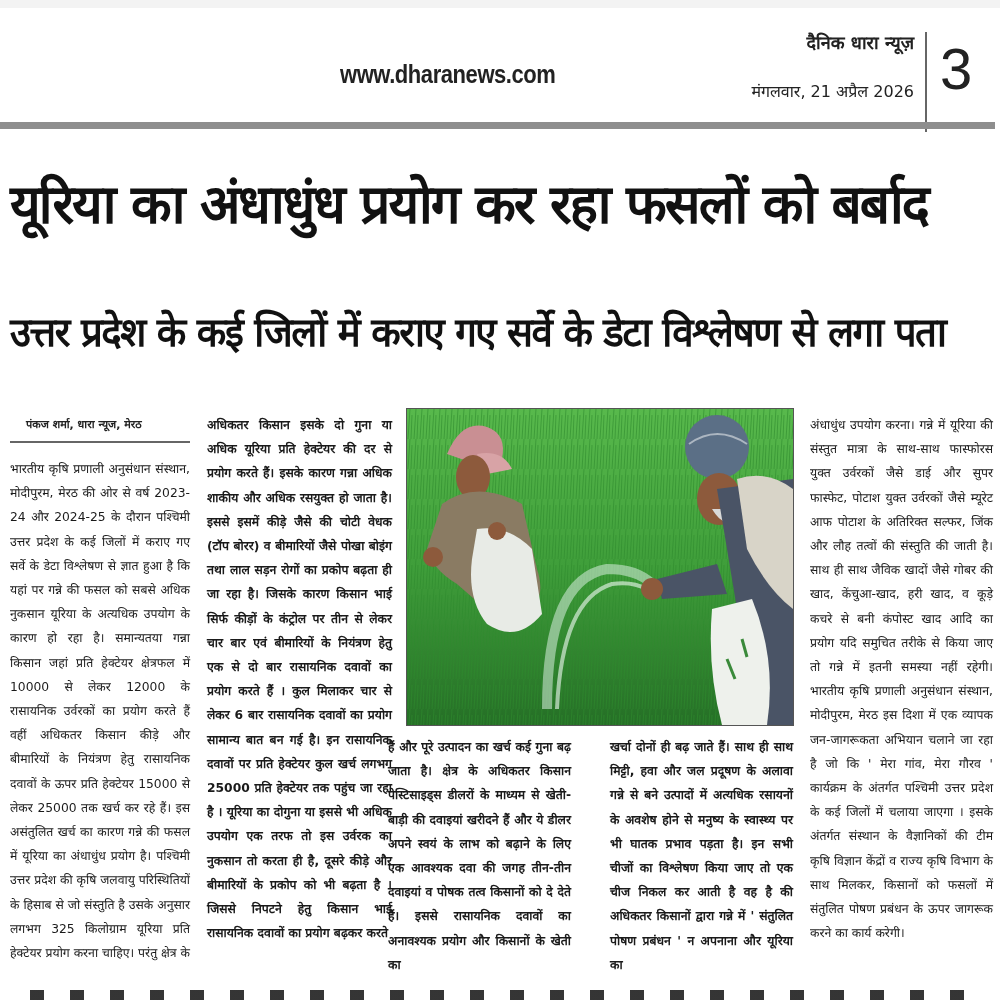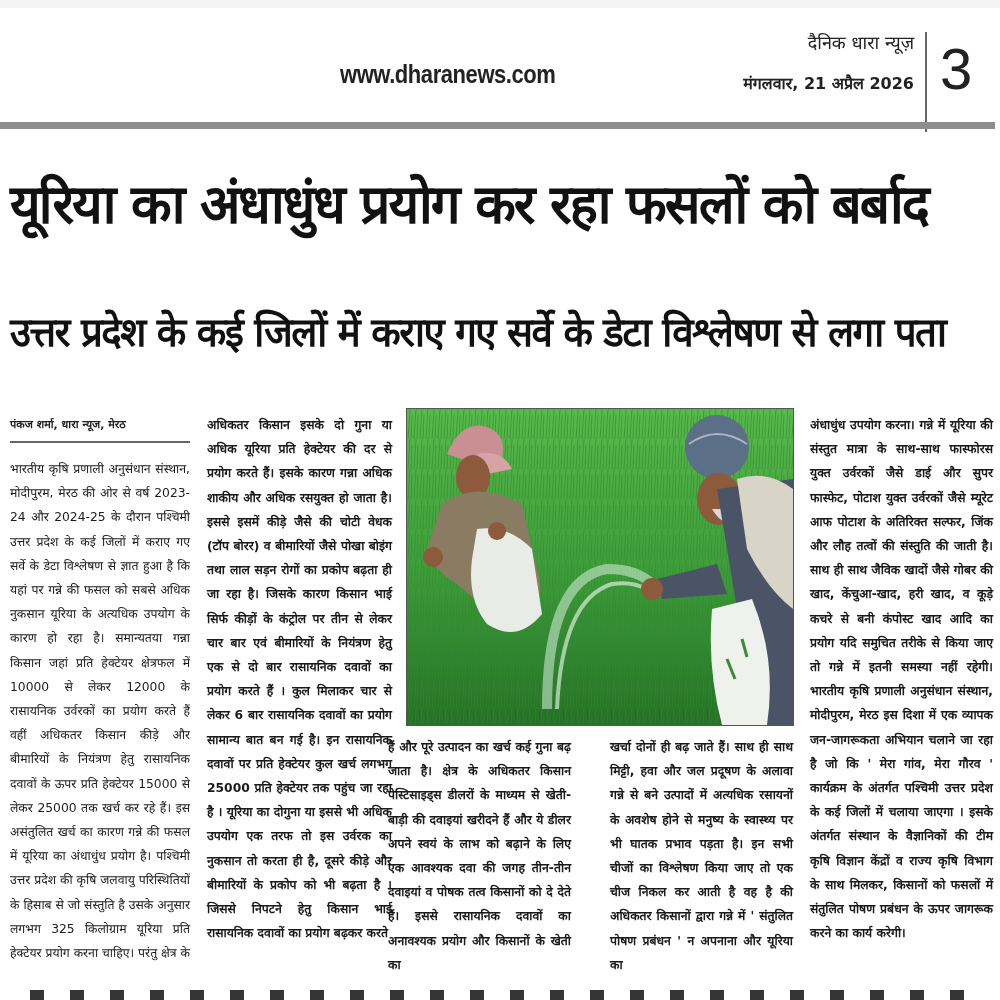--- a/index.html
+++ b/index.html
@@ -2,36 +2,36 @@
 <html><head>
 <meta charset="utf-8">
 <style>
   html, body { margin:0; padding:0; }
   body { width:1000px; height:1000px; background:#fff; position:relative; overflow:hidden;
          font-family:"DejaVu Sans","Liberation Sans",sans-serif; color:#1a1a1a; }
   .top-strip { position:absolute; left:0; top:0; width:1000px; height:8px; background:#f3f3f3; }
   .masthead { position:absolute; left:0; top:8px; width:1000px; height:115px; }
   .site-url { position:absolute; left:340px; top:52px; font-family:"Liberation Sans",sans-serif;
               font-size:25px; font-weight:bold; letter-spacing:-0.5px; color:#222; transform:scaleX(0.88); transform-origin:left; }
-  .paper-name { position:absolute; right:86px; top:22px; font-size:18px; font-weight:normal; color:#222; text-align:right; white-space:nowrap; }
-  .issue-date { position:absolute; right:86px; top:64px; font-size:16px; font-weight:bold; color:#222; text-align:right; white-space:nowrap; }
+  .paper-name { position:absolute; right:86px; top:22px; font-size:18px; font-weight:bold; color:#222; text-align:right; white-space:nowrap; }
+  .issue-date { position:absolute; right:86px; top:72px; font-size:16px; font-weight:normal; color:#222; text-align:right; white-space:nowrap; }
   .vdivider { position:absolute; left:925px; top:24px; width:2px; height:100px; background:#666; }
   .page-num { position:absolute; left:940px; top:32px; font-family:"Liberation Sans",sans-serif; font-size:58px; color:#222; line-height:1; }
   .rule { position:absolute; left:0; top:122px; width:995px; height:7px; background:#8e8e8e; }
   .headline { position:absolute; left:10px; top:178px; width:980px; font-size:54px; font-weight:bold; line-height:1;
               white-space:nowrap; letter-spacing:-2px; color:#111; transform:scaleX(0.98); transform-origin:left; }
   .subhead { position:absolute; left:10px; top:312px; width:980px; font-size:40px; font-weight:bold; line-height:1;
              white-space:nowrap; letter-spacing:-1.5px; color:#111; transform:scaleX(0.96); transform-origin:left; }
   .col { position:absolute; font-size:12.3px; line-height:24.2px; text-align:justify; color:#1a1a1a; }
   .col1 { left:10px; top:457px; width:180px; }
   .col2 { left:207px; top:413px; width:185px;font-weight:bold; }
   .col3 { left:388px; top:735px; width:183px;font-weight:bold; }
   .col4 { left:610px; top:735px; width:183px;font-weight:bold; }
-  .col5 { left:810px; top:413px; width:183px;font-weight:bold; }
-  .byline { position:absolute; left:10px; top:416px; width:180px; font-size:11px; font-weight:bold; color:#222; }
+  .col5 { left:810px; top:413px; width:183px; }
+  .byline { position:absolute; left:26px; top:416px; width:180px; font-size:11px; font-weight:bold; color:#222; }
   .byline-rule { position:absolute; left:10px; top:441px; width:180px; height:2px; background:#666; }
   .photo { position:absolute; left:406px; top:408px; width:388px; height:318px; overflow:hidden; border:1px solid #555; box-sizing:border-box; }
   .next-head { position:absolute; left:30px; top:990px; width:950px; height:12px;
                background:repeating-linear-gradient(90deg,#111 0 14px,transparent 14px 40px); opacity:0.85; }
 </style>
 </head>
 <body>
 
 <div class="top-strip"></div>
 

